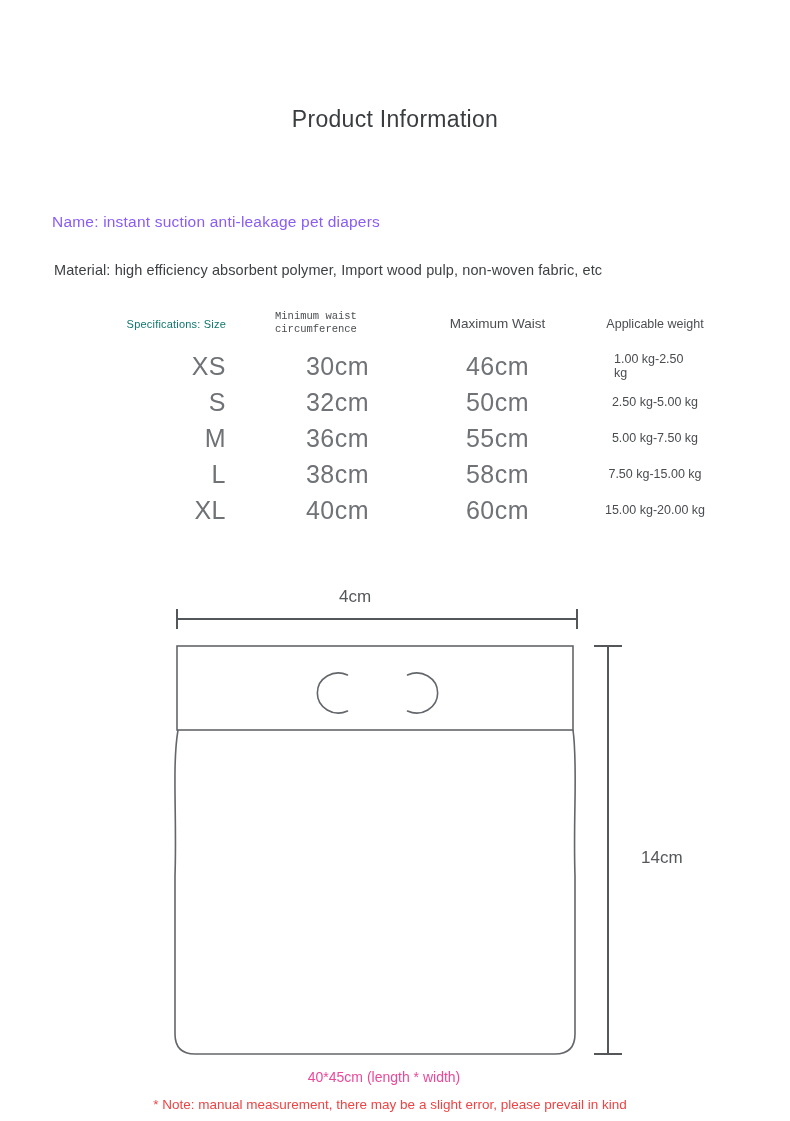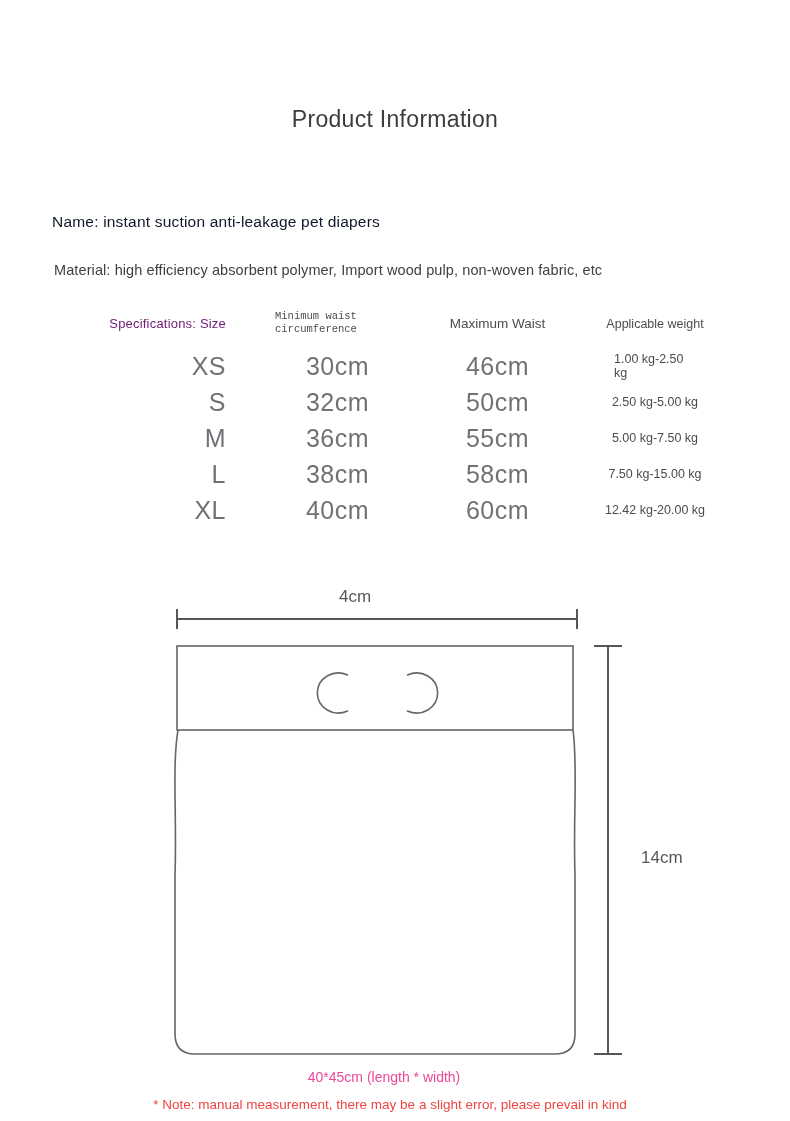--- a/index.html
+++ b/index.html
@@ -11,36 +11,36 @@
   }
 
   
   .page-title {
     position:absolute; top:88px; left:0; width:100%;
     text-align:center; font-size:23px; font-weight:400;
     color:#3a3d40; letter-spacing:0.3px; line-height:30px;
   }
   .name-line {
     position:absolute; left:52px; top:197px;
-    font-size:15.5px; color:#0f172a; letter-spacing:0.2px;
+    font-size:15.5px; color:#8b5cf6; letter-spacing:0.2px;
   }
   .material-line {
     position:absolute; left:54px; top:246px;
     font-size:14.5px; color:#3e4144; letter-spacing:0.1px;
   }
 
   
   .spec-table { position:absolute; top:283px; left:0; width:740px; }
   .spec-row {
     display:grid; grid-template-columns:250px 175px 145px 170px;
     align-items:center; height:36px;
   }
   .spec-row.header { height:49px; }
   .cell-size { text-align:right; padding-right:24px; }
-  .header .cell-size { font-size:13px; color:#701a75; letter-spacing:0.2px; }
+  .header .cell-size { font-size:11px; color:#0f766e; letter-spacing:0.2px; }
   .cell-min, .cell-max, .cell-weight { text-align:center; }
   .header .cell-min { text-align:left; padding-left:25px;font-family:Liberation Mono, monospace; }
   .header .cell-min span {
     display:inline-block; width:86px; text-align:left;
     font-size:10.5px; line-height:13px; color:#4b4e51;
   }
   .header .cell-max { font-size:13.5px; color:#4b4e51; }
   .header .cell-weight { font-size:12.5px; color:#4b4e51; }
   .data .cell-size, .data .cell-min, .data .cell-max {
     font-size:25px; font-weight:300; color:#6f7276; letter-spacing:0.5px;
@@ -114,21 +114,21 @@
       <div class="cell-size">L</div>
       <div class="cell-min">38cm</div>
       <div class="cell-max">58cm</div>
       <div class="cell-weight"><span>7.50 kg-15.00 kg</span></div>
     </div>
 
     <div class="spec-row data">
       <div class="cell-size">XL</div>
       <div class="cell-min">40cm</div>
       <div class="cell-max">60cm</div>
-      <div class="cell-weight"><span>12.42 kg-20.00 kg</span></div>
+      <div class="cell-weight"><span>15.00 kg-20.00 kg</span></div>
     </div>
   </div>
 
   <svg class="diagram-svg" viewBox="0 0 790 1121" fill="none" xmlns="http://www.w3.org/2000/svg">
 
     <g stroke="#54575a" stroke-width="2">
       <path d="M177 603 H577"></path>
       <path d="M177 593 V613"></path>
       <path d="M577 593 V613"></path>
     </g>

